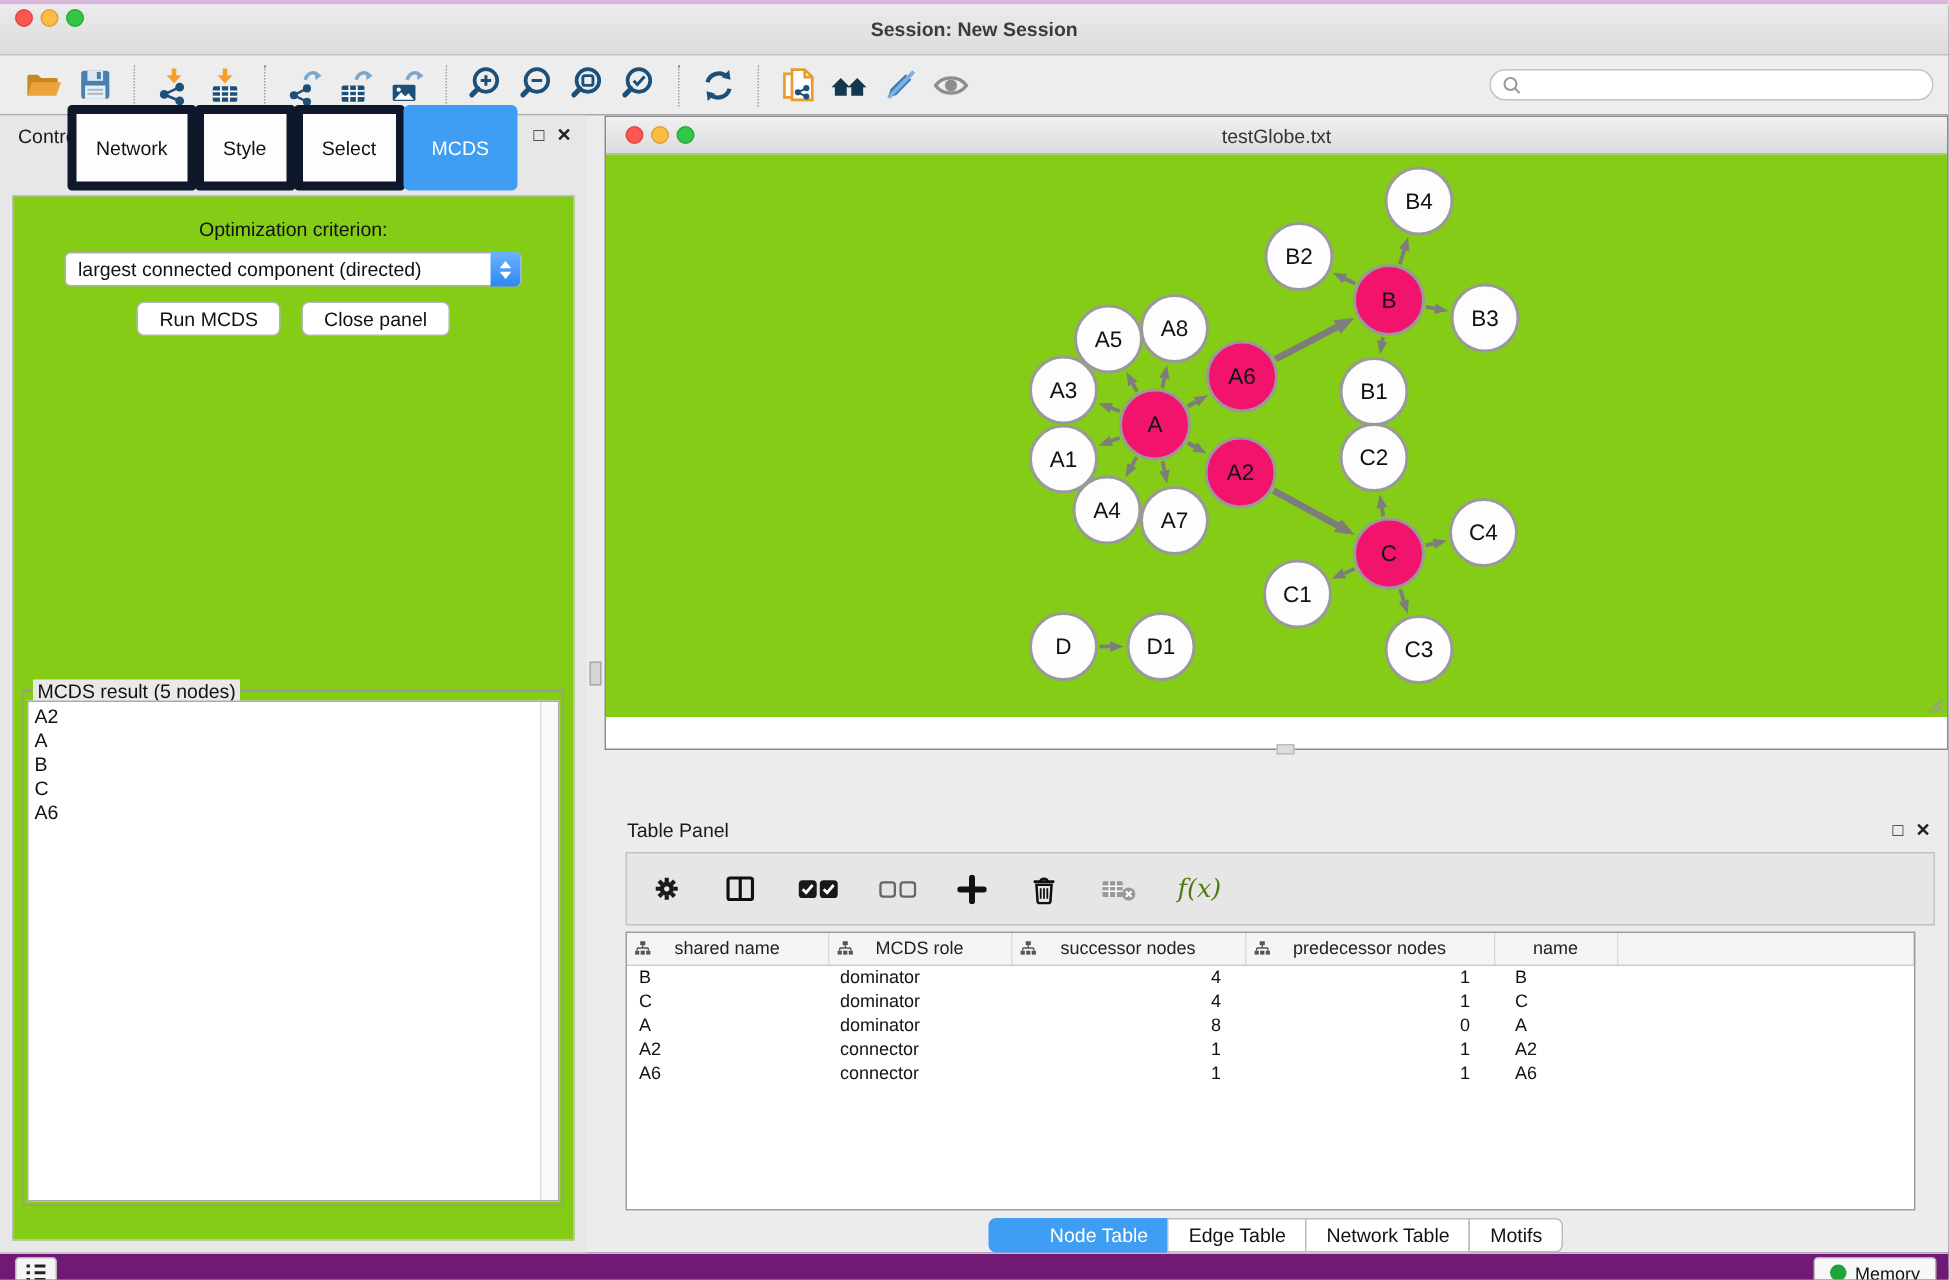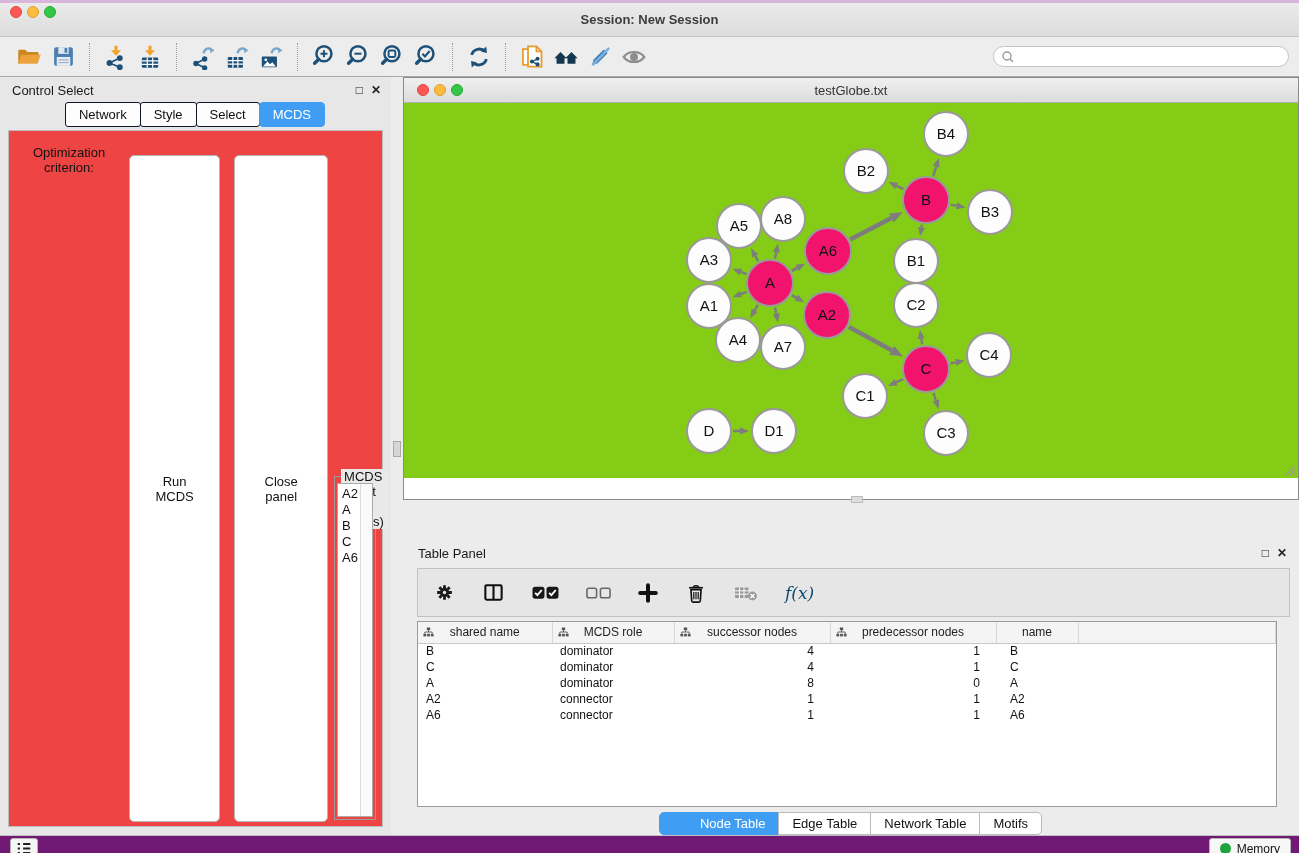--- a/index.html
+++ b/index.html
@@ -33,25 +33,25 @@
   .main { display:flex; height:758px; }
 
   
   .control-panel { width:391px; display:flex; flex-direction:column; background:#e7e7e7; }
   .cp-head { height:26px; display:flex; align-items:center; padding:0 10px 0 12px; }
   .cp-title { font-size:13px; color:#1a1a1a; }
   .panel-btns { margin-left:auto; display:flex; gap:8px; align-items:center; }
   .pbtn { font-size:12px; color:#222; line-height:1; cursor:default; }
   .pbtn.close { font-weight:bold; }
   .cp-tabs { display:flex; justify-content:center; align-items:flex-end; height:24px; }
-  .ctab { background:#fdfdfd; border:1px solid #0f172a; color:#111; font-size:13px;
-          padding:4px 13px; margin-left:-1px; border-radius:3px; cursor:default;text-align:right; }
+  .ctab { background:#fdfdfd; border:6px solid #0f172a; color:#111; font-size:13px;
+          padding:15px 13px; margin-left:-1px; border-radius:3px; cursor:default;text-align:right; }
   .ctab.sel { background:#3f9ef4; border-color:#3f9ef4; color:#fff; border-radius:4px; }
-  .cp-content { flex:1; margin:3px 8px 8px; background:#ef4444; border:1px solid #bdbdbd;
-                display:flex; flex-direction:row; padding:14px 0 4px; }
+  .cp-content { flex:1; margin:3px 8px 8px; background:#84cc16; border:1px solid #bdbdbd;
+                display:flex; flex-direction:column; padding:14px 0 20px; }
   .opt-label { text-align:center; font-size:13px; color:#111; }
   .criterion { margin:8px 34px 0; height:23px; background:#fff; border:1px solid #b0b0b0; border-radius:4px;
                display:flex; align-items:center; position:relative; font-size:13px; padding-left:8px; color:#111; }
   .stepper { position:absolute; right:0; top:-1px; width:20px; height:23px; border-radius:0 4px 4px 0;
              background:linear-gradient(#6cb3fb,#2e86f6); display:flex; flex-direction:column;
              align-items:center; justify-content:center; gap:2px; }
   .btn-row { display:flex; justify-content:center; gap:14px; margin-top:10px; }
   .btn { background:#fff; border:1px solid #b4b4b4; border-radius:5px; font-size:13px; color:#111;
          padding:3px 14px; cursor:default;text-align:center; }
   .group-box { margin:auto 6px 2px; height:344px; border:1px solid #9a9a9a; position:relative; padding:6px 2px 2px; }
@@ -78,21 +78,21 @@
   .resize-grip { position:absolute; right:2px; bottom:2px; }
   .split-handle { position:absolute; left:50%; bottom:-4px; width:12px; height:7px;
                   background:#ddd; border:1px solid #bbb; }
 
   
   .table-panel { flex:1; margin-top:5px; display:flex; flex-direction:column; }
   .tp-head { height:20px; display:flex; align-items:center; padding:2px 12px 0 15px;margin-top:37px; }
   .tp-title { font-size:13px; color:#1a1a1a; }
   .tp-toolbar { margin:6px 9px 0 14px; height:49px; background:#e6e6e6; border:1px solid #c2c2c2;
                 display:flex; align-items:center; padding-left:16px; gap:27px; }
-  .fx { font-family:"DejaVu Serif", serif; font-style:italic; font-size:17px; color:#0c4a6e; }
+  .fx { font-family:"DejaVu Serif", serif; font-style:italic; font-size:17px; color:#4d7c0f; }
   .tp-tablewrap { margin:4px 22px 0 14px; height:186px; background:#fff; border:1px solid #9b9b9b; overflow:hidden; }
   table.data { border-collapse:collapse; width:100%; table-layout:fixed; }
   table.data th { background:#f4f4f4; border-right:1px solid #d8d8d8; border-bottom:1px solid #c9c9c9;
                   height:21px; font-size:12px; font-weight:normal; color:#222; position:relative; text-align:center; }
   table.data th .colicon { position:absolute; left:5px; top:5px; }
   table.data td { font-size:12px; color:#111; height:16px; white-space:nowrap; overflow:hidden; }
   td.al { text-align:left; padding-left:8px; }
   td.ar { text-align:right; padding-right:16px; }
   td.nm { text-align:left; padding-left:14px; }
   .tp-tabs { display:flex; justify-content:center; margin-top:5px; }
@@ -291,20 +291,31 @@
         </span>
       </div>
       <div class="cp-tabs">
             <div class="ctab">Network</div>
             <div class="ctab">Style</div>
             <div class="ctab">Select</div>
             <div class="ctab sel">MCDS</div>
           </div>
       <div class="cp-content">
         <div class="opt-label">Optimization criterion:</div>
+        <div class="criterion">
+          <span>largest connected component (directed)</span>
+          <span class="stepper">
+            <svg viewBox="0 0 8 5" width="8" height="5">
+                  <path d="M0 5 4 0 8 5Z" fill="#fff"></path>
+                </svg>
+            <svg viewBox="0 0 8 5" width="8" height="5">
+                  <path d="M0 0 4 5 8 0Z" fill="#fff"></path>
+                </svg>
+          </span>
+        </div>
         <div class="btn-row">
           <button class="btn">Run MCDS</button>
           <button class="btn">Close panel</button>
         </div>
         <div class="group-box">
           <span class="group-title">MCDS result (5 nodes)</span>
           <div class="result-list">
             <div>
                   <div class="result-item">A2</div>
                   <div class="result-item">A</div>

